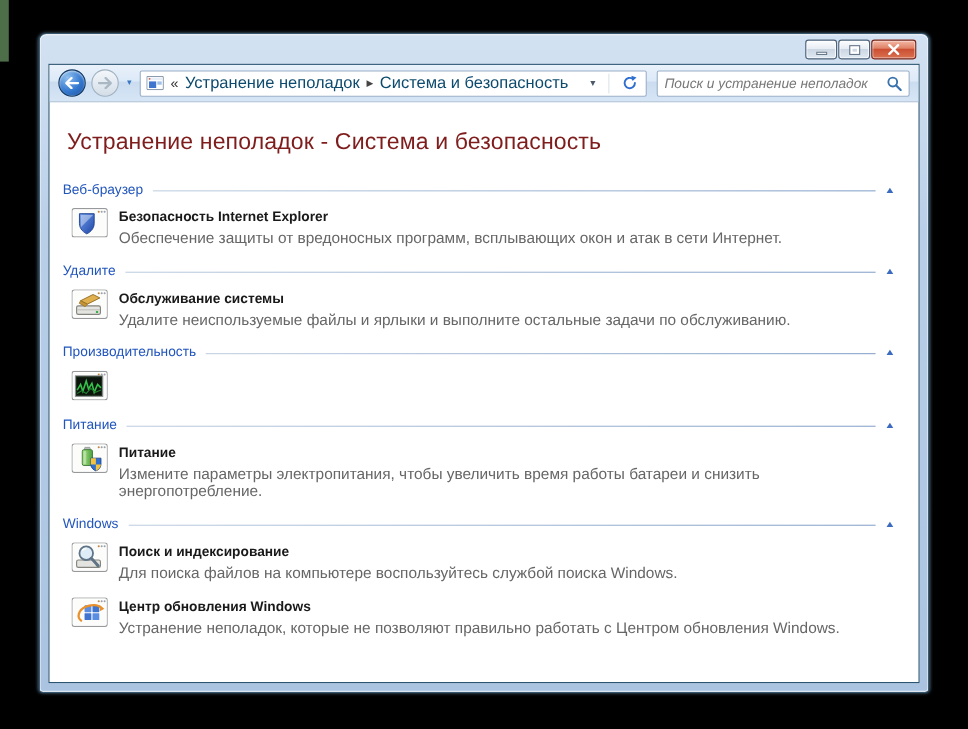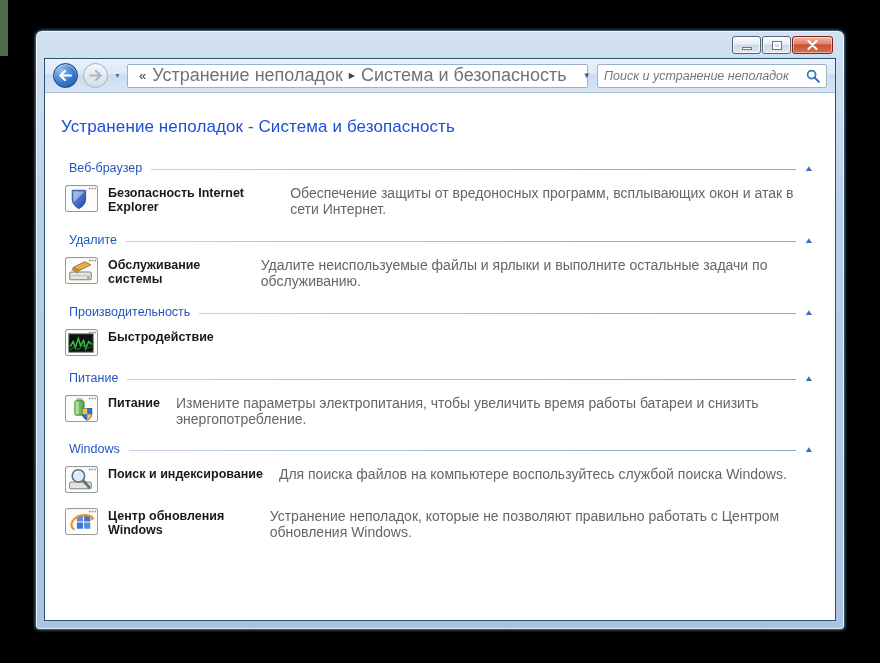--- a/index.html
+++ b/index.html
@@ -55,51 +55,51 @@
     background:linear-gradient(180deg,#f3f7fb,#d4dde7);
     border:1px solid #a2b2c1;
   }
   .nav-chevron { font-size:7px; color:#3a78c2; padding:0 1px; cursor:pointer; flex:0 0 auto; }
 
   .addressbar {
     flex:1 1 auto; height:24px; background:#fff; border:1px solid #9cb0c8; border-radius:2px;
     display:flex; align-items:center; padding:0 3px 0 5px; gap:6px; min-width:0;
   }
   .crumb-overflow { font-size:13px; color:#333; cursor:pointer; }
-  .crumb { font-size:18px; color:#737373; white-space:nowrap; cursor:pointer; }
+  .crumb { font-size:15px; color:#0c4a6e; white-space:nowrap; cursor:pointer; }
   .crumb-sep { font-size:8px; color:#444; cursor:pointer; }
   .addr-spacer { flex:1; }
   .addr-dd { font-size:8px; color:#4a5a6a; padding:0 4px; cursor:pointer; }
   .addr-div { width:1px; height:18px; background:#dde4ec; }
   .refresh-btn { width:24px; height:22px; display:flex; align-items:center; justify-content:center; cursor:pointer; }
 
   .searchbox {
     flex:0 0 230px; height:24px; background:#fff; border:1px solid #9cb0c8; border-radius:2px;
     display:flex; align-items:center; padding:0 6px; margin-left:4px;
   }
   .searchbox input {
     flex:1; border:none; outline:none; font-style:italic; font-size:12.5px;
     color:#444; font-family:inherit; min-width:0;
   }
   .searchbox input::placeholder { color:#777; font-style:italic; }
   .search-glyph { flex:0 0 auto; display:flex; cursor:pointer; }
 
   
   .content { padding:18px 18px 0 12px; }
   .page-heading {
-    font-size:17px; font-weight:400; color:#1d4ed8; margin:6px 0 24px 4px; letter-spacing:.1px;
+    font-size:21px; font-weight:400; color:#7f1d1d; margin:6px 0 24px 4px; letter-spacing:.1px;
   }
   .sec { margin-bottom:12px; }
-  .sec-head { display:flex; align-items:center; margin:0 4px 10px 12px; }
+  .sec-head { display:flex; align-items:center; margin:0 4px 10px 0; }
   .sec-label { font-size:12.5px; color:#2256bd; padding-right:9px; white-space:nowrap; }
   .sec-rule { flex:1; height:1px; background:linear-gradient(to right,#c3d1e2,#8aa6cc); margin-top:2px; }
   .sec-chevron { margin-left:9px; font-size:8px; color:#3a6bc0; transform:scaleX(1.3); cursor:pointer; }
   .item { display:flex; align-items:flex-start; gap:10px; margin:0 0 15px 8px; cursor:pointer; }
   .item-icon { flex:0 0 33px; display:flex; }
-  .item-text { display:flex; flex-direction:row;gap:16px; }
+  .item-text { display:flex; flex-direction:column; }
   .item-title { font-size:12.5px; font-weight:700; color:#191919; margin:1px 0 4px; }
   .item-desc { font-size:14px; color:#666; }
 </style>
 </head>
 <body>
 
 <div class="bg-strip"></div>
 
 <div class="window">
   <div class="titlebar">
@@ -240,21 +240,20 @@
                   <circle cx="24" cy="3.3" r="0.9" fill="#c0873f"></circle>
                   <circle cx="26.6" cy="3.3" r="0.9" fill="#9aa0a6"></circle>
                   <circle cx="29.2" cy="3.3" r="0.9" fill="#9aa0a6"></circle>
                   <rect x="3.5" y="4.5" width="24" height="18" fill="#0c120c" stroke="#8b8e90"></rect>
                   <rect x="4.5" y="5.5" width="22" height="16" fill="none" stroke="#1f3a1f" stroke-width="0.6"></rect>
                   <polyline points="5,17 8,12 10,18 13,9 15,16 18,11 20,19 23,12 26,15" fill="none" stroke="#35c04a" stroke-width="1.4"></polyline>
                   <polyline points="5,20 9,17.5 13,20 17,15.5 21,19 26,17" fill="none" stroke="#1f7a2c" stroke-width="1"></polyline>
                 </svg>
               </span>
               <span class="item-text">
-                <span class="item-title">Быстродействие</span>
               </span>
             </div>
           </section>
           <section class="sec">
             <div class="sec-head">
               <span class="sec-label">Питание</span>
               <span class="sec-rule"></span>
               <span class="sec-chevron">▲</span>
             </div>
             <div class="item">

